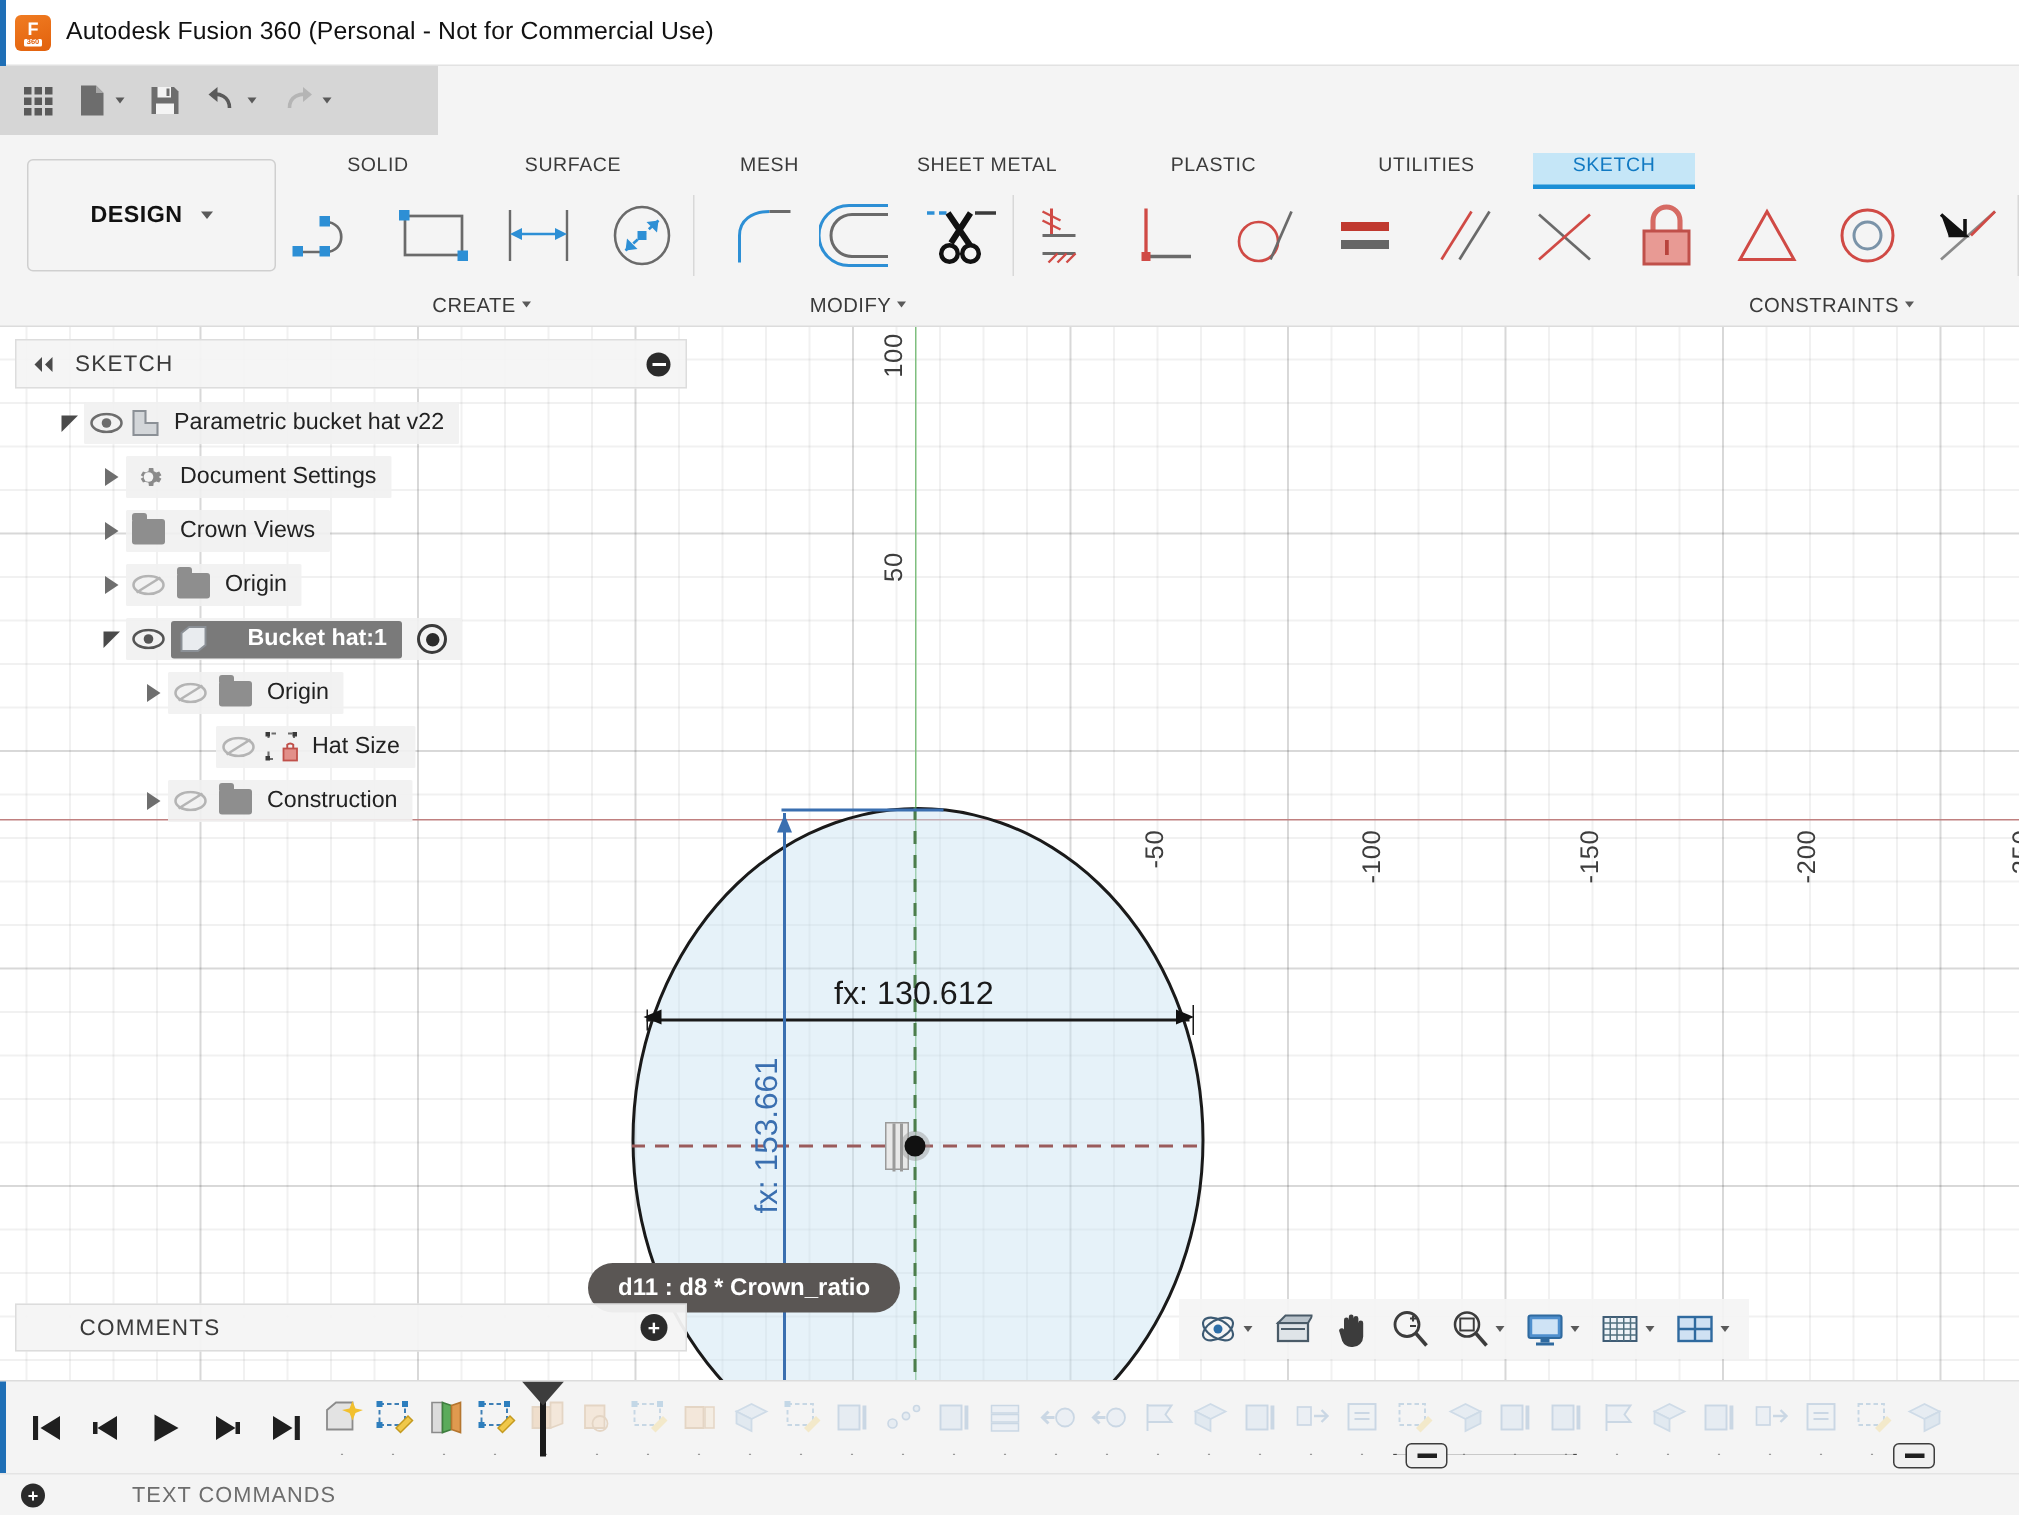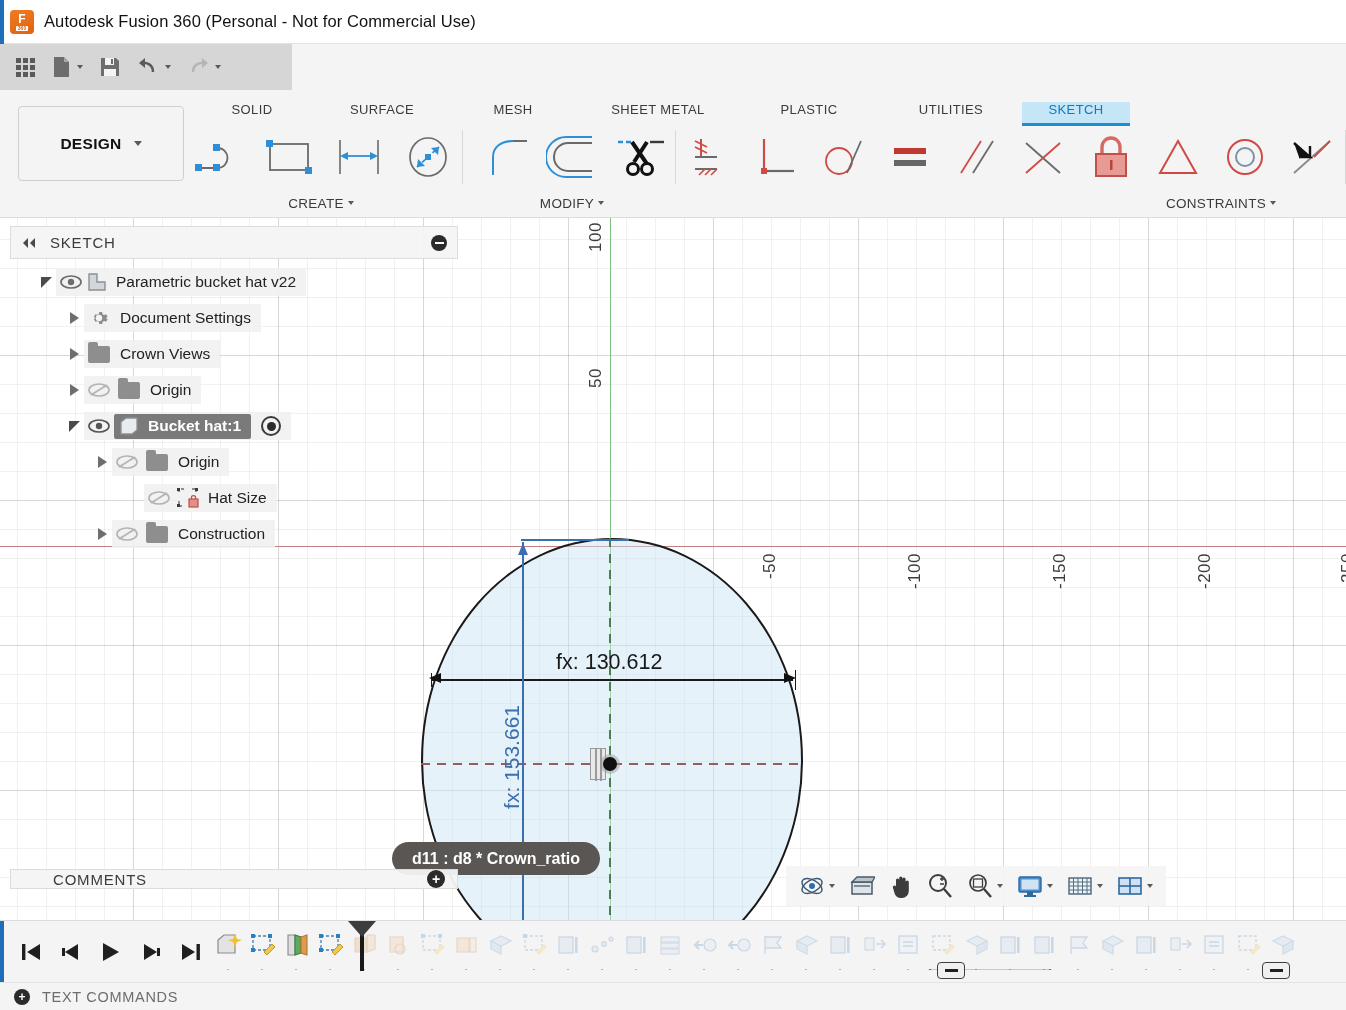--- a/index.html
+++ b/index.html
@@ -162,21 +162,21 @@
   .tri-d{width:0;height:0;border-left:11px solid #4a4a4a;border-bottom:11px solid transparent;}
   .eye{width:30px;height:22px;display:flex;align-items:center;justify-content:center;flex:0 0 30px;}
   .nameTxt{margin-left:6px;white-space:nowrap;text-align:center;}
   .sel{background:#7a7a7a;color:#fff;padding:3px 10px;border-radius:2px;font-weight:bold;}
   .sel.plain{font-weight:normal;}
   .folder{width:22px;height:17px;background:#8e8e8e;border-radius:2px;position:relative;flex:0 0 22px;}
   .folder:before{content:"";position:absolute;left:0;top:-4px;width:10px;height:5px;background:#8e8e8e;border-radius:2px 2px 0 0;}
 
   
   .comments{
-    position:absolute;left:10px;top:869px;width:448px;height:20px;
+    position:absolute;left:10px;top:869px;width:448px;height:32px;
     background:rgba(244,244,244,.95);border:1px solid #dcdcdc;
     display:flex;align-items:center;padding:0 12px;
   }
   .comments .lbl{font-size:15px;color:#3b3b3b;letter-spacing:.8px;margin-left:30px;}
   .plusbtn{margin-left:auto;width:18px;height:18px;border-radius:50%;background:#2b2b2b;color:#fff;
     display:flex;align-items:center;justify-content:center;font-size:14px;line-height:1;font-weight:bold;}
 
   
   .viewbar{
     position:absolute;left:786px;top:866px;height:40px;
@@ -198,21 +198,21 @@
   .tl-rule{position:absolute;left:0;top:48px;right:0;height:1px;}
   .tl-playhead{position:absolute;left:148px;top:2px;width:4px;height:48px;background:#1a1a1a;}
   .tl-playhead:before{content:"";position:absolute;left:-12px;top:-2px;width:0;height:0;
     border-left:14px solid transparent;border-right:14px solid transparent;border-top:16px solid #3d3d3d;}
 
   
   .txtcmd{
     position:absolute;left:0;top:982px;width:1346px;height:28px;background:#f4f4f4;
     display:flex;align-items:center;padding-left:14px;gap:12px;border-top:1px solid #e4e4e4;
   }
-  .txtcmd .lbl{font-size:14.5px;color:#6d6d6d;letter-spacing:.7px;}
+  .txtcmd .lbl{font-size:14.5px;color:#6d6d6d;letter-spacing:.7px;margin-left:46px;}
   .dot-plus{width:16px;height:16px;border-radius:50%;background:#2b2b2b;color:#fff;display:flex;
     align-items:center;justify-content:center;font-size:12px;font-weight:bold;}
 </style>
 </head>
 <body>
 
 <div class="app">
 
   <div class="titlebar">
     <div class="title-accent"></div>
@@ -573,21 +573,21 @@
         <span class="arrow">
             <span class="tri-d"></span>
           </span>
         <span class="hl">
           <span class="eye">
             <svg width="22" height="14" viewBox="0 0 22 14">
                 <ellipse cx="11" cy="7" rx="10" ry="6" fill="none" stroke="#555" stroke-width="1.7"></ellipse>
                 <circle cx="11" cy="7" r="3.2" fill="#555"></circle>
               </svg>
           </span>
-          <span class="sel" style="display:flex;align-items:center;gap:8px;padding-left:4px;">
+          <span class="sel" style="display:flex;align-items:center;gap:25px;padding-left:4px;">
             <span style="width:22px;height:19px;display:flex;align-items:center;justify-content:center;">
               <svg width="20" height="18" viewBox="0 0 20 18">
                   <path d="M2 5 L7 1 L18 1 L18 13 L13 17 L2 17 Z" fill="#e9ecef" stroke="#8b9096" stroke-width="1.3"></path>
                 </svg>
             </span>
             <span>Bucket hat:1</span>
           </span>
           <span style="margin-left:10px;width:20px;height:20px;border-radius:50%;border:2px solid #3a3a3a;display:flex;align-items:center;justify-content:center;">
             <span style="width:9px;height:9px;border-radius:50%;background:#2b2b2b;"></span>
           </span>

